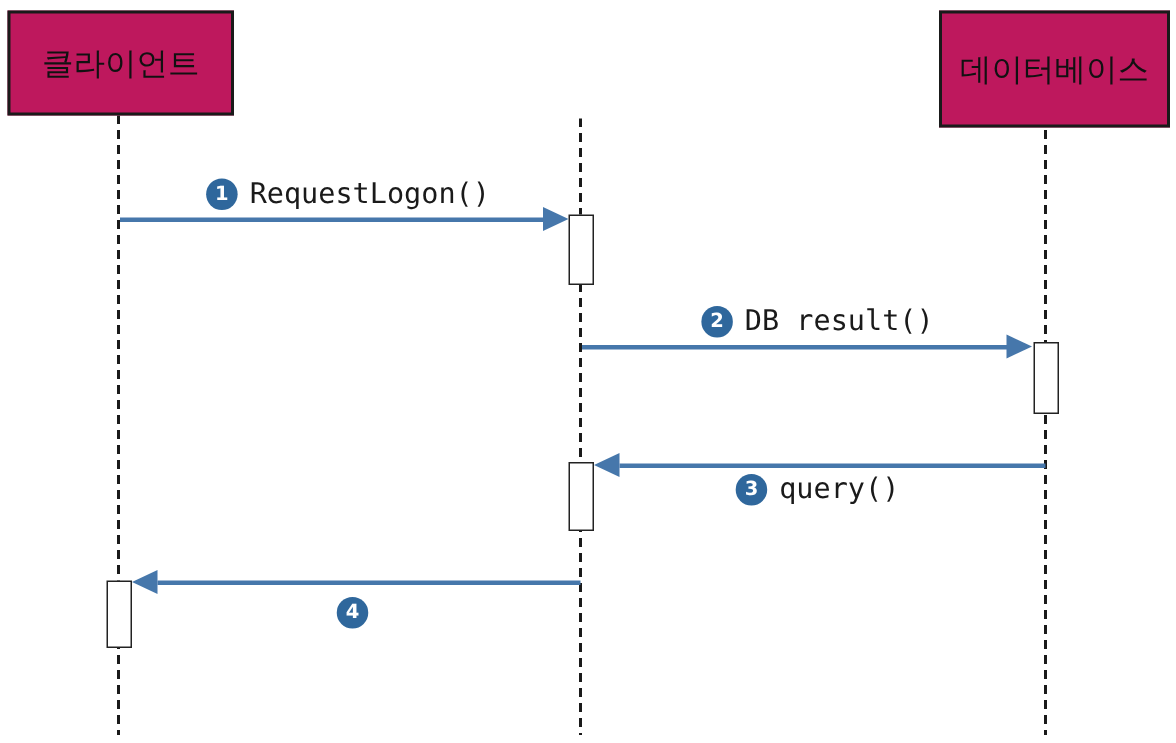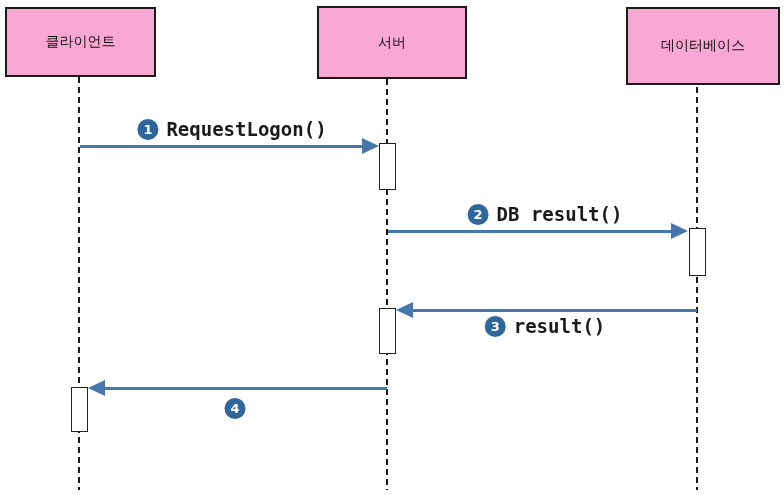--- a/index.html
+++ b/index.html
@@ -10,25 +10,25 @@
     background: #ffffff;
     overflow: hidden;
     font-family: "DejaVu Sans", sans-serif;
   }
 
   
   .actor-box {
     position: absolute;
     box-sizing: border-box;
     border: 2px solid var(--line, #1a1a1a);
-    background: #f9a8d4;
+    background: #be185d;
     display: flex;
     align-items: center;
     justify-content: center;
-    font-size: 14px;
+    font-size: 21px;
     color: #111;
     z-index: 3;
   }
   #actor-client  { left: 5px;   top: 7px; width: 151px; height: 70px; }
   #actor-server  { left: 317px; top: 6px; width: 150px; height: 73px; }
   #actor-db      { left: 626px; top: 7px; width: 154px; height: 78px; }
 
   
   .lifeline {
     position: absolute;
@@ -100,37 +100,33 @@
     font-weight: bold;
     display: flex;
     align-items: center;
     justify-content: center;
     flex: 0 0 auto;
   }
   .msg-text {
     font-family: "DejaVu Sans Mono", monospace;
     font-size: 19px;
     color: #1a1a1a;
-    font-weight: bold;
   }
   #label-1 { left: 232px; top: 118px; }
   #label-2 { left: 545px; top: 203px; }
   #label-3 { left: 545px; top: 315px; }
   #label-4 { left: 235px; top: 398px; }
 </style>
 </head>
 <body>
 
 <div class="canvas">
 
   <div class="actor-box" id="actor-client">
     <span>클라이언트</span>
-  </div>
-  <div class="actor-box" id="actor-server">
-    <span>서버</span>
   </div>
   <div class="actor-box" id="actor-db">
     <span>데이터베이스</span>
   </div>
 
   <div class="lifeline" id="life-client"></div>
   <div class="lifeline" id="life-server"></div>
   <div class="lifeline" id="life-db"></div>
 
   <div class="activation" id="act-server-1"></div>
@@ -149,21 +145,21 @@
   <div class="msg-head right" id="m2-head"></div>
   <div class="msg-label" id="label-2">
     <span class="msg-badge">2</span>
     <span class="msg-text">DB result()</span>
   </div>
 
   <div class="msg-line" id="m3-line"></div>
   <div class="msg-head left" id="m3-head"></div>
   <div class="msg-label" id="label-3">
     <span class="msg-badge">3</span>
-    <span class="msg-text">result()</span>
+    <span class="msg-text">query()</span>
   </div>
 
   <div class="msg-line" id="m4-line"></div>
   <div class="msg-head left" id="m4-head"></div>
   <div class="msg-label" id="label-4">
     <span class="msg-badge">4</span>
   </div>
 
 </div>
 

